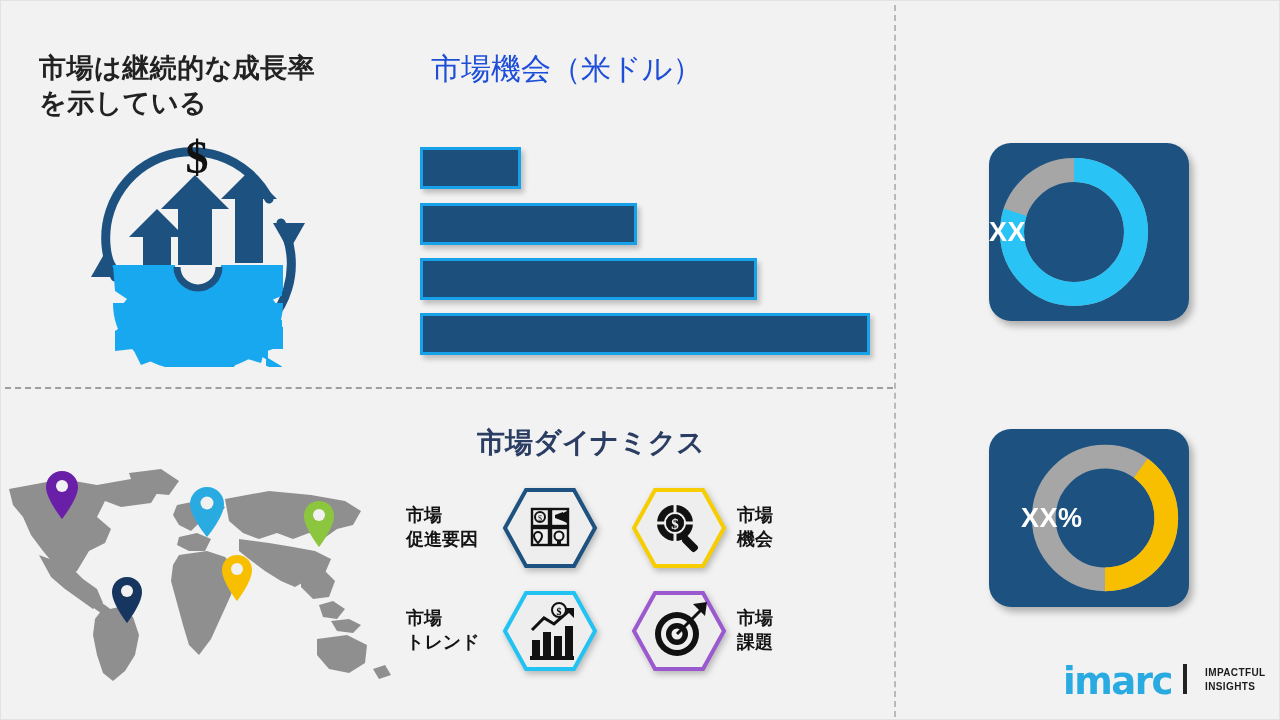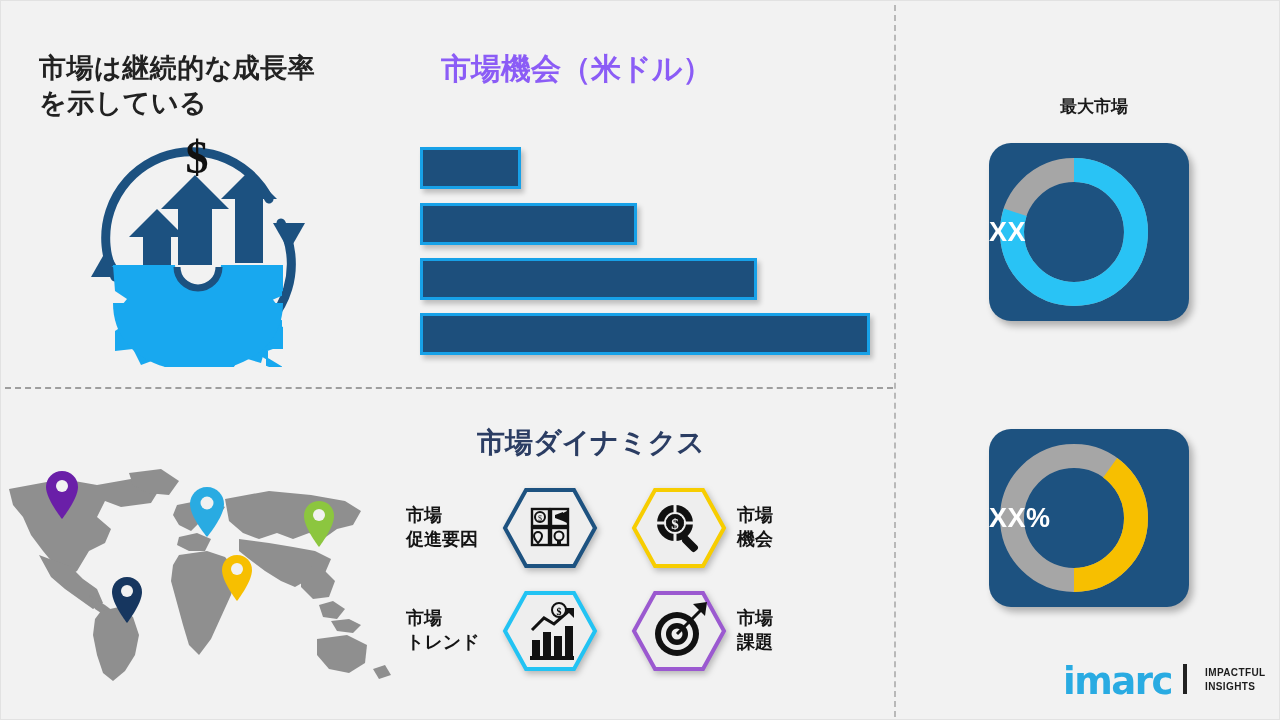--- a/index.html
+++ b/index.html
@@ -37,21 +37,21 @@
     letter-spacing: .5px;
   }
   .h-navy {
     position: absolute;
     color: #2b3d63;
     font-weight: bold;
     line-height: 1.2;
   }
 
   #title-growth { left: 38px; top: 50px; width: 340px; font-size: 27px; }
-  #title-opportunity { left: 440px; top: 50px; font-size: 30px; color:#8b5cf6; font-weight:bold; }
+  #title-opportunity { left: 430px; top: 50px; font-size: 30px; color:#1d4ed8; font-weight:normal; }
   #title-region { left: 152px; top: 425px; font-size: 28px; }
   #title-dynamics { left: 476px; top: 425px; font-size: 28px; }
   #title-largest { position:absolute; left: 948px; top: 94px; width: 290px; text-align:center;
                    font-size: 17px; font-weight: bold; color:#1a1a1a; }
   #title-cagr { position:absolute; left: 948px; top: 379px; width: 290px; text-align:center;
                 font-size: 17px; font-weight: bold; color:#1a1a1a; }
 
   
   #growth-icon { position: absolute; left: 72px; top: 126px; width: 250px; height: 240px; }
 
@@ -82,21 +82,21 @@
   
   .donut-card {
     position: absolute;
     width: 200px; height: 178px;
     background: #1d5280;
     border-radius: 22px;
     box-shadow: 4px 5px 7px rgba(0,0,0,.28);
     display: flex; align-items: center; 
   }
   #donut-largest { left: 988px; top: 142px; }
-  #donut-cagr    { left: 988px; top: 428px; }
+  #donut-cagr    { left: 988px; top: 428px; padding-left: 32px; }
   .donut-label {
     position: absolute;
     color: #ffffff; font-weight: bold; font-size: 27px;
     letter-spacing: .5px;
   }
 
   
   #logo { position: absolute; left: 1062px; top: 655px; width: 205px; height: 50px; }
   #logo-word {
     position: absolute; left: 0; top: 4px;
@@ -300,21 +300,20 @@
             <line x1="46" y1="44" x2="70" y2="20"></line>
           </g>
           <path d="M62 14 L76 12 L74 26 Z" fill="#111"></path>
         </svg>
       </div>
       <div class="dyn-label">市場
 課題</div>
     </div>
   </div>
 
-  <div id="title-largest">最大市場</div>
 
   <div class="donut-card" id="donut-largest">
     <svg width="170" height="170" viewBox="0 0 170 170">
       <circle cx="85" cy="85" r="62" fill="none" stroke="#a6a6a6" stroke-width="24"></circle>
       <circle cx="85" cy="85" r="62" fill="none" stroke="#29c3f5" stroke-width="24" stroke-dasharray="311.8 389.6" transform="rotate(-90 85 85)"></circle>
     </svg>
     <div class="donut-label">XX</div>
   </div>
 
 

